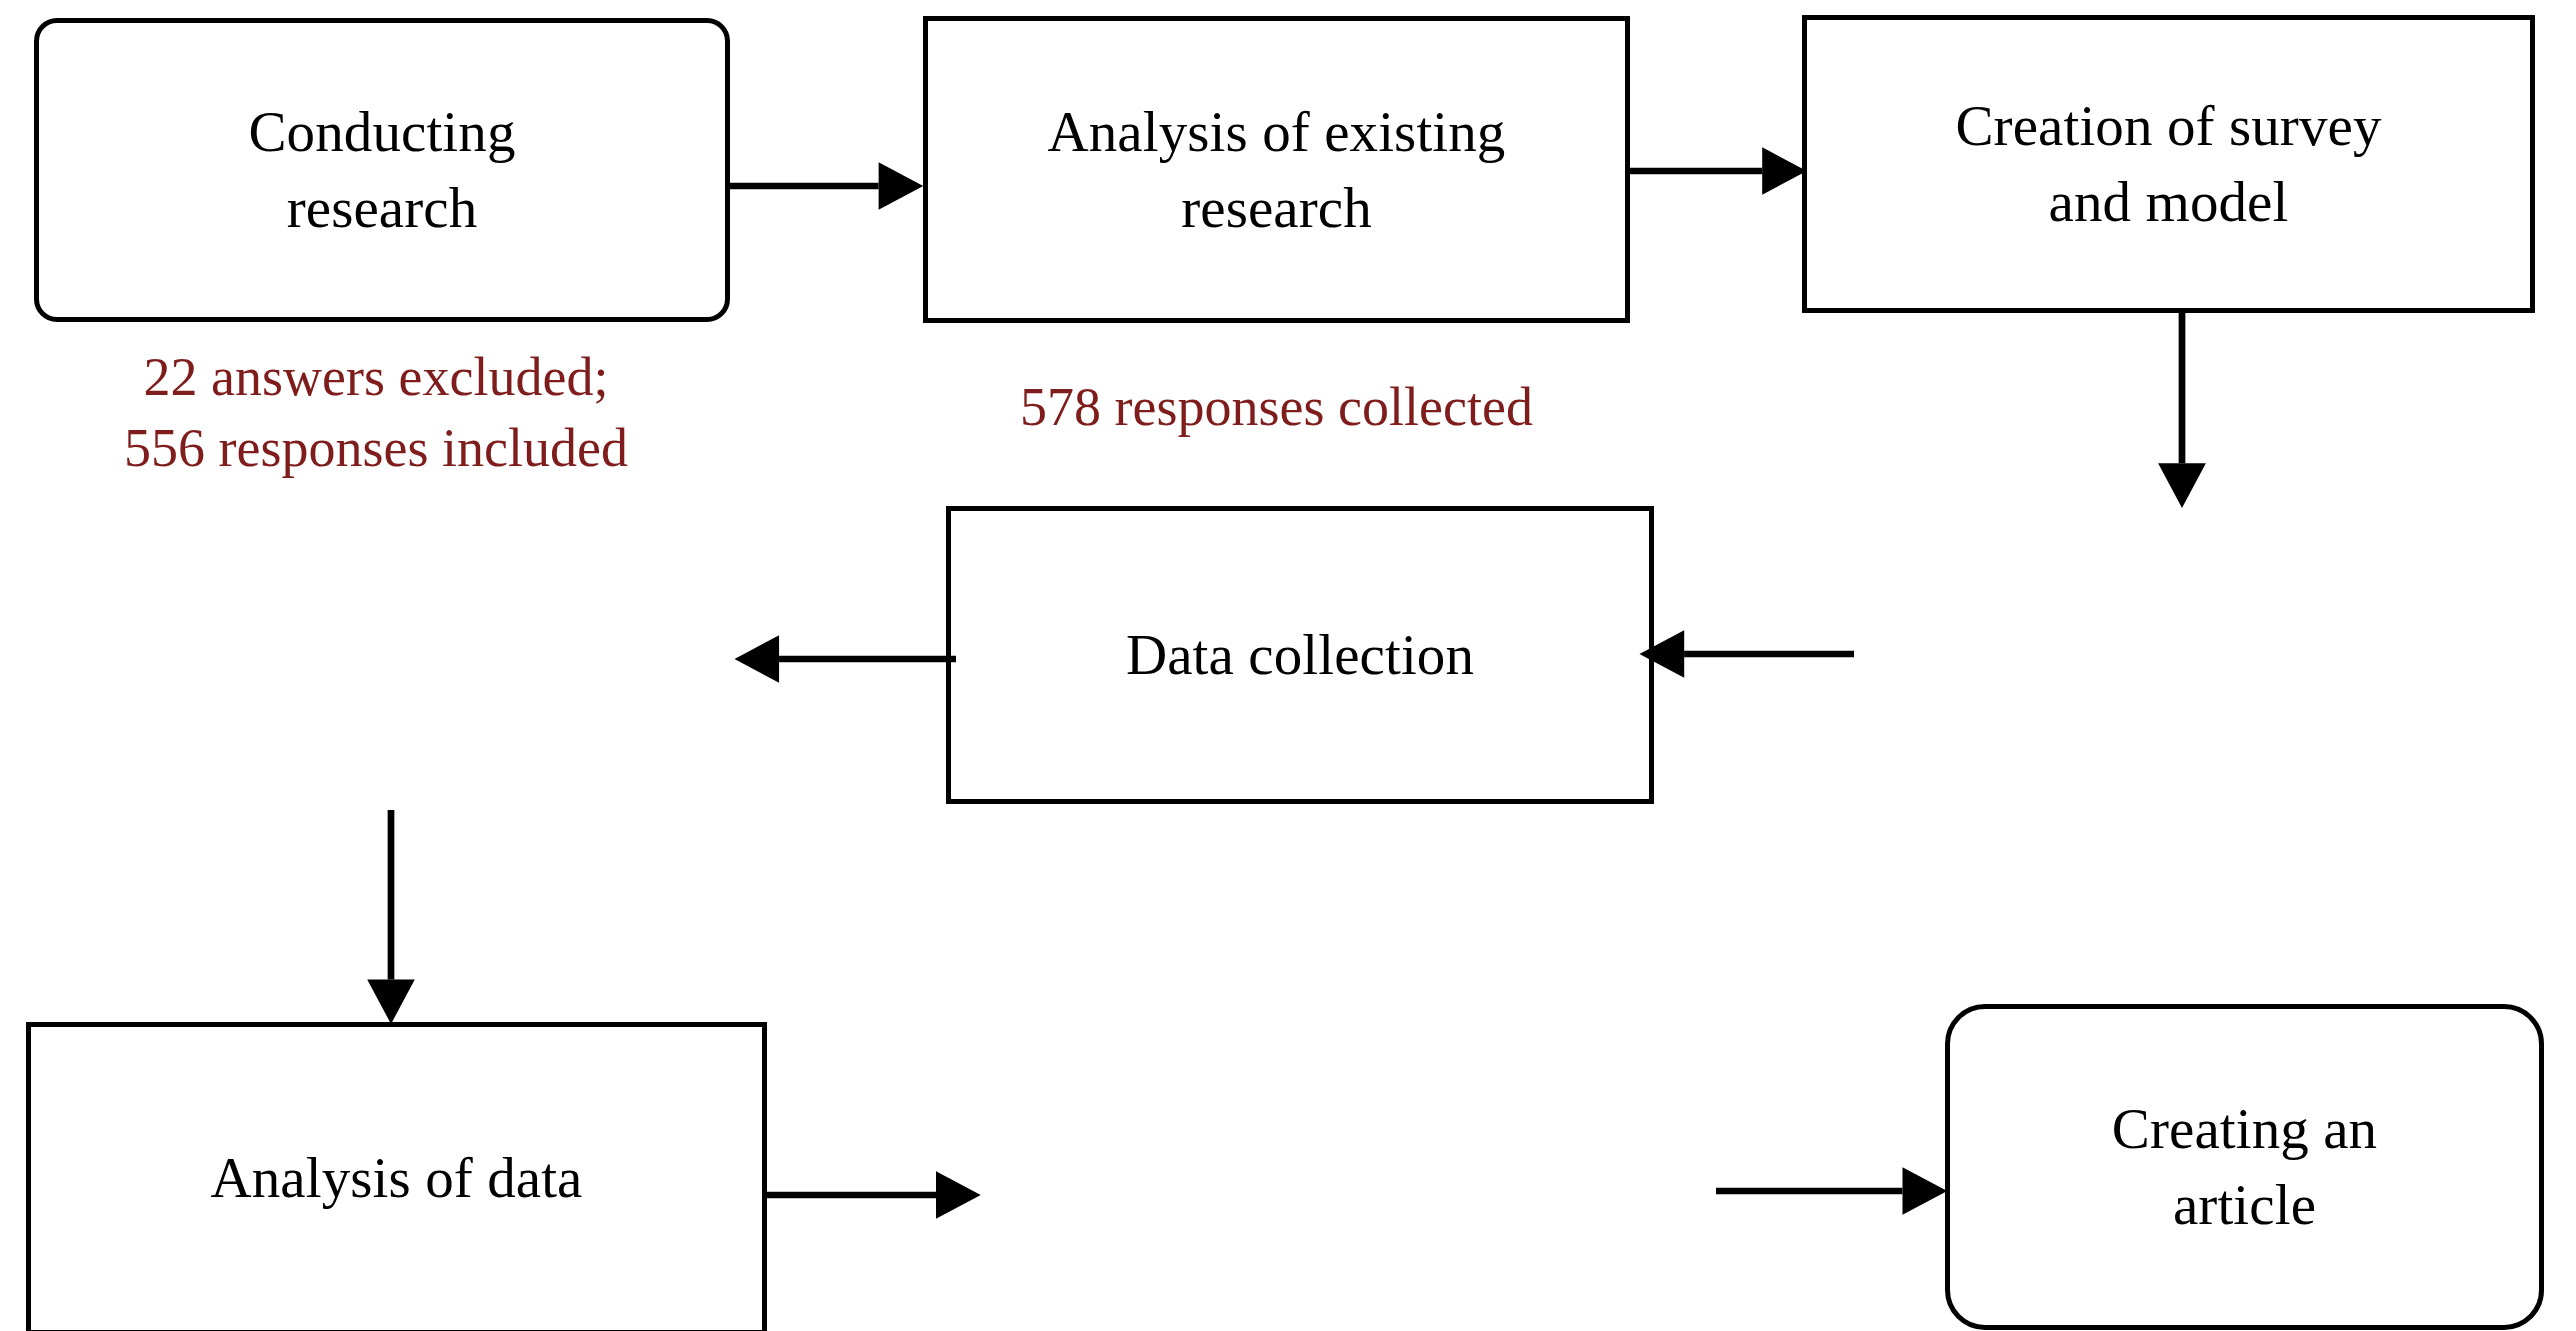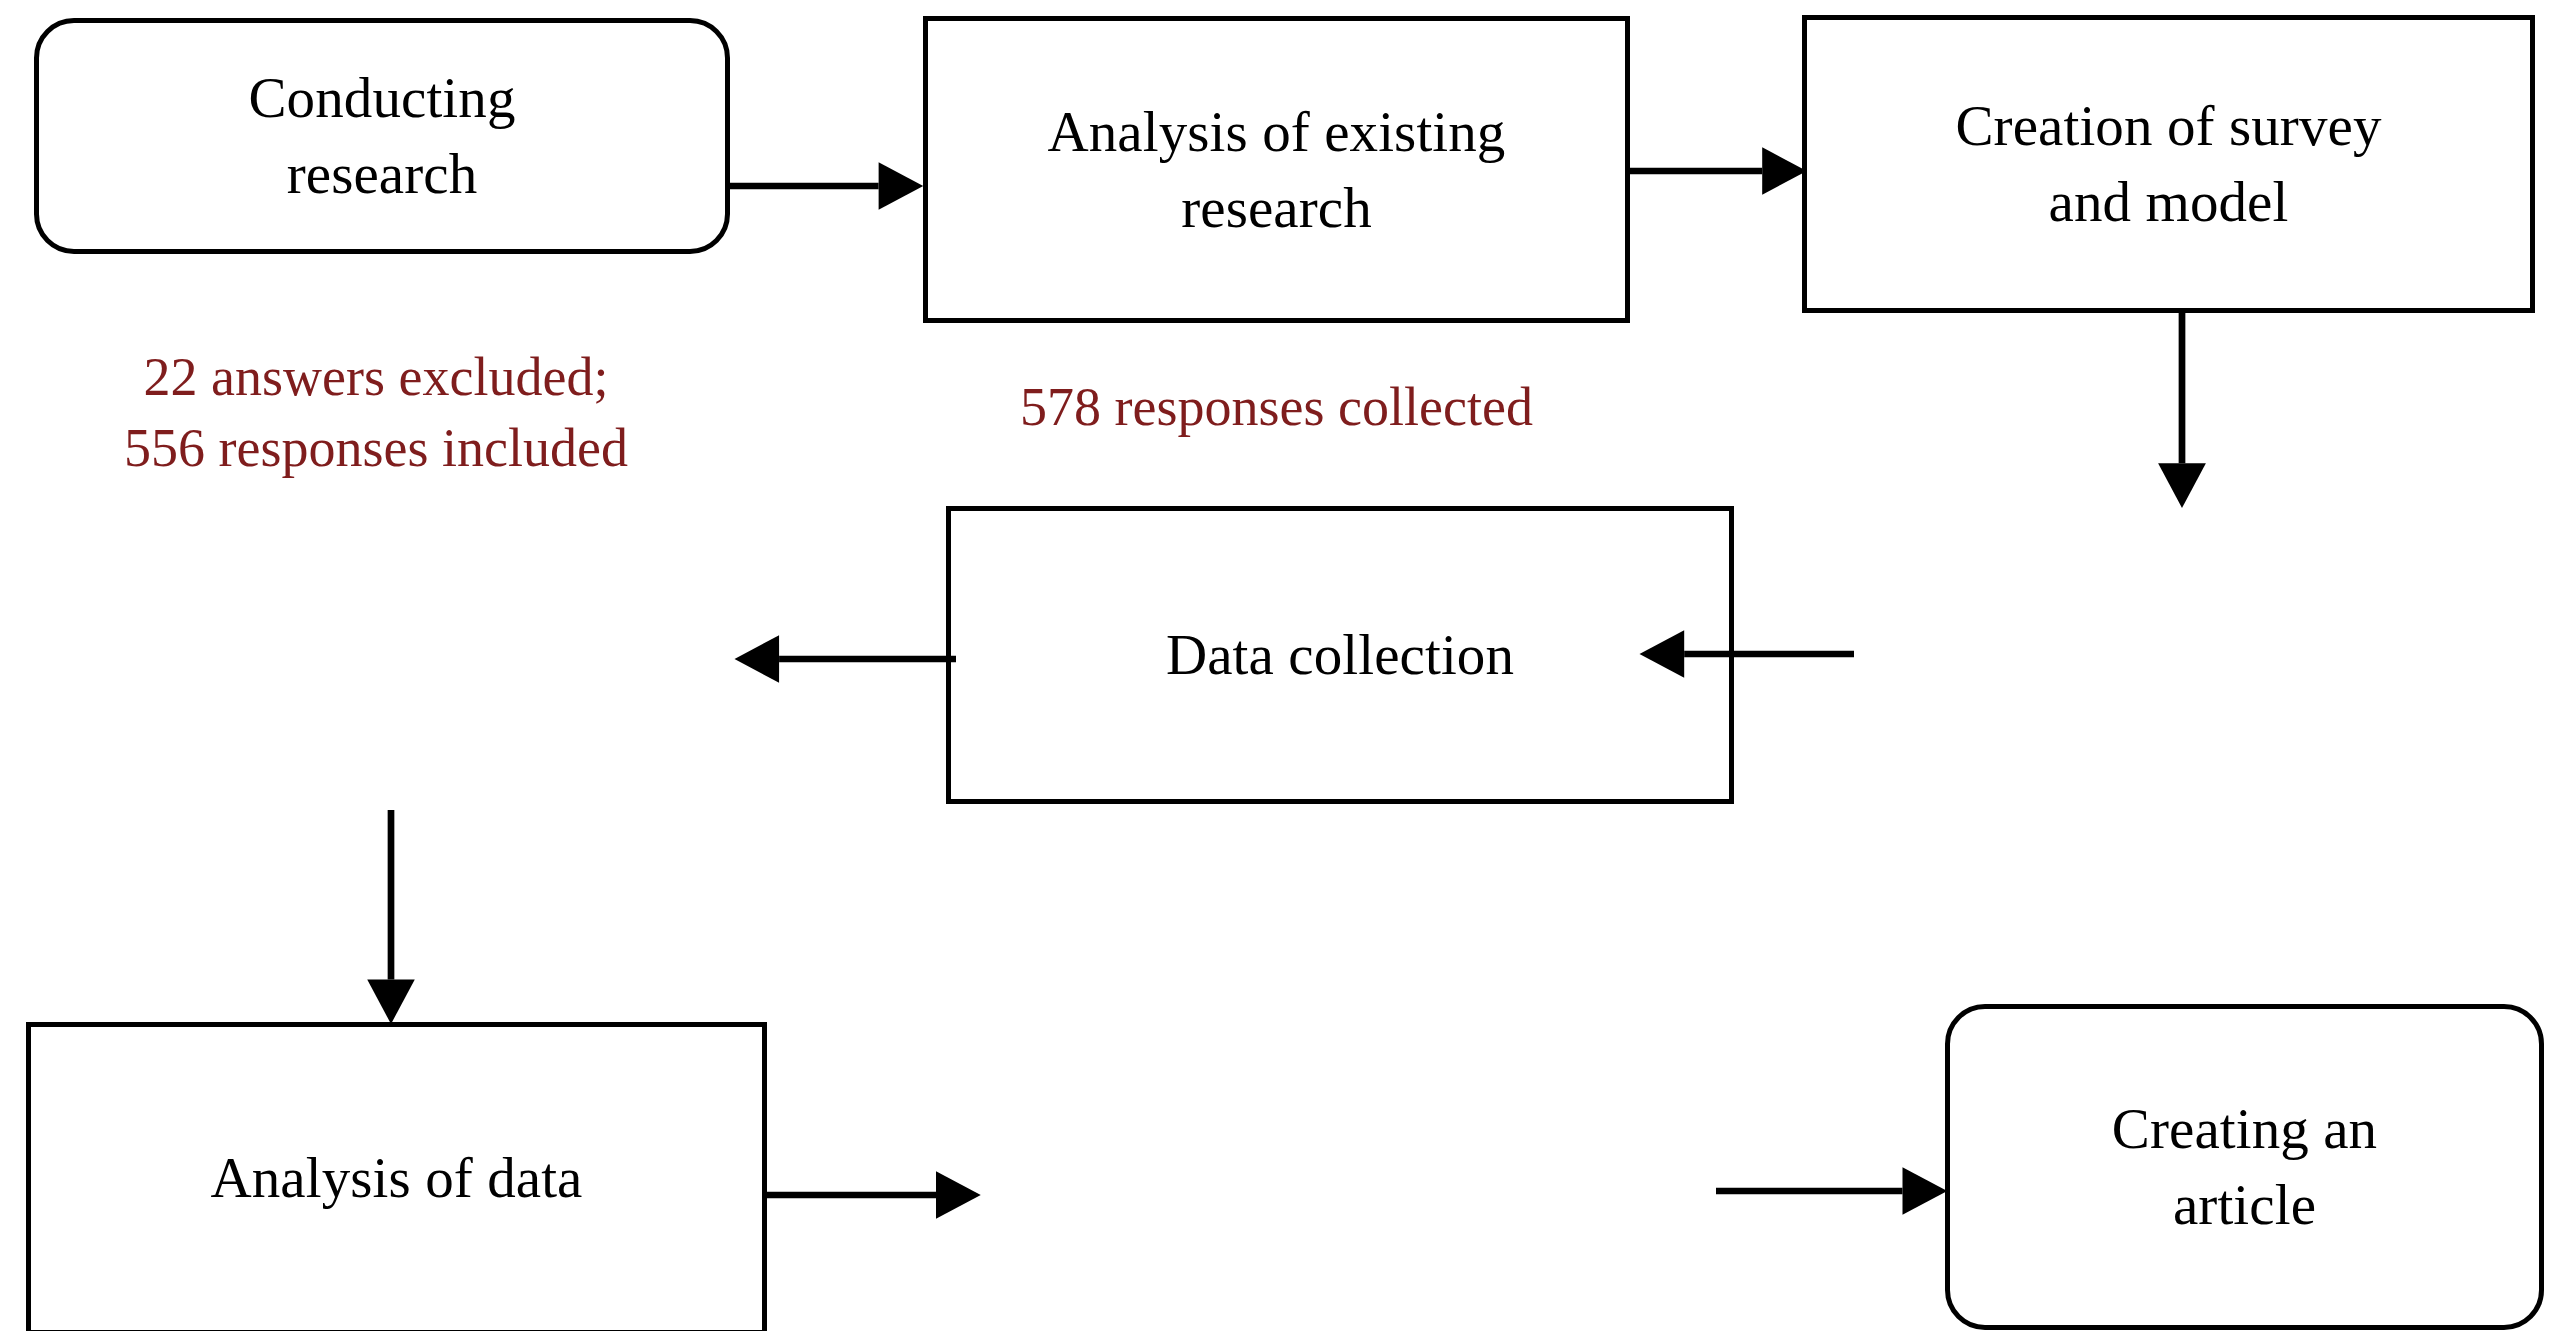--- a/index.html
+++ b/index.html
@@ -52,42 +52,42 @@
   .edge svg {
     display: block;
     overflow: visible;
   }
 </style>
 </head>
 <body>
 
 <div id="canvas">
 
-  <div class="node rounded" style="left:34px; top:18px; width:696px; height:236px;">
+  <div class="node rounded" style="left:34px; top:18px; width:696px; height:304px;border-radius:23px;">
     <span class="node-label">Conducting
 research</span>
   </div>
 
   <div class="node" style="left:923px; top:16.4px; width:707px; height:307px;">
     <span class="node-label">Analysis of existing
 research</span>
   </div>
 
   <div class="node" style="left:1802px; top:15px; width:733px; height:298px;">
     <span class="node-label">Creation of survey
 and model</span>
   </div>
 
   <div class="annotation" style="left:41px; top:342px; width:670px;">22 answers excluded;
 556 responses included</div>
 
   <div class="annotation" style="left:923px; top:372px; width:707px;">578 responses collected</div>
 
 
-  <div class="node" style="left:946px; top:506px; width:788px; height:298px;">
+  <div class="node" style="left:946px; top:506px; width:708px; height:298px;">
     <span class="node-label">Data collection</span>
   </div>
 
 
   <div class="node" style="left:26px; top:1022px; width:741px; height:313px;">
     <span class="node-label">Analysis of data</span>
   </div>
 
 
   <div class="node rounded" style="left:1945px; top:1004px; width:599px; height:326px;">

